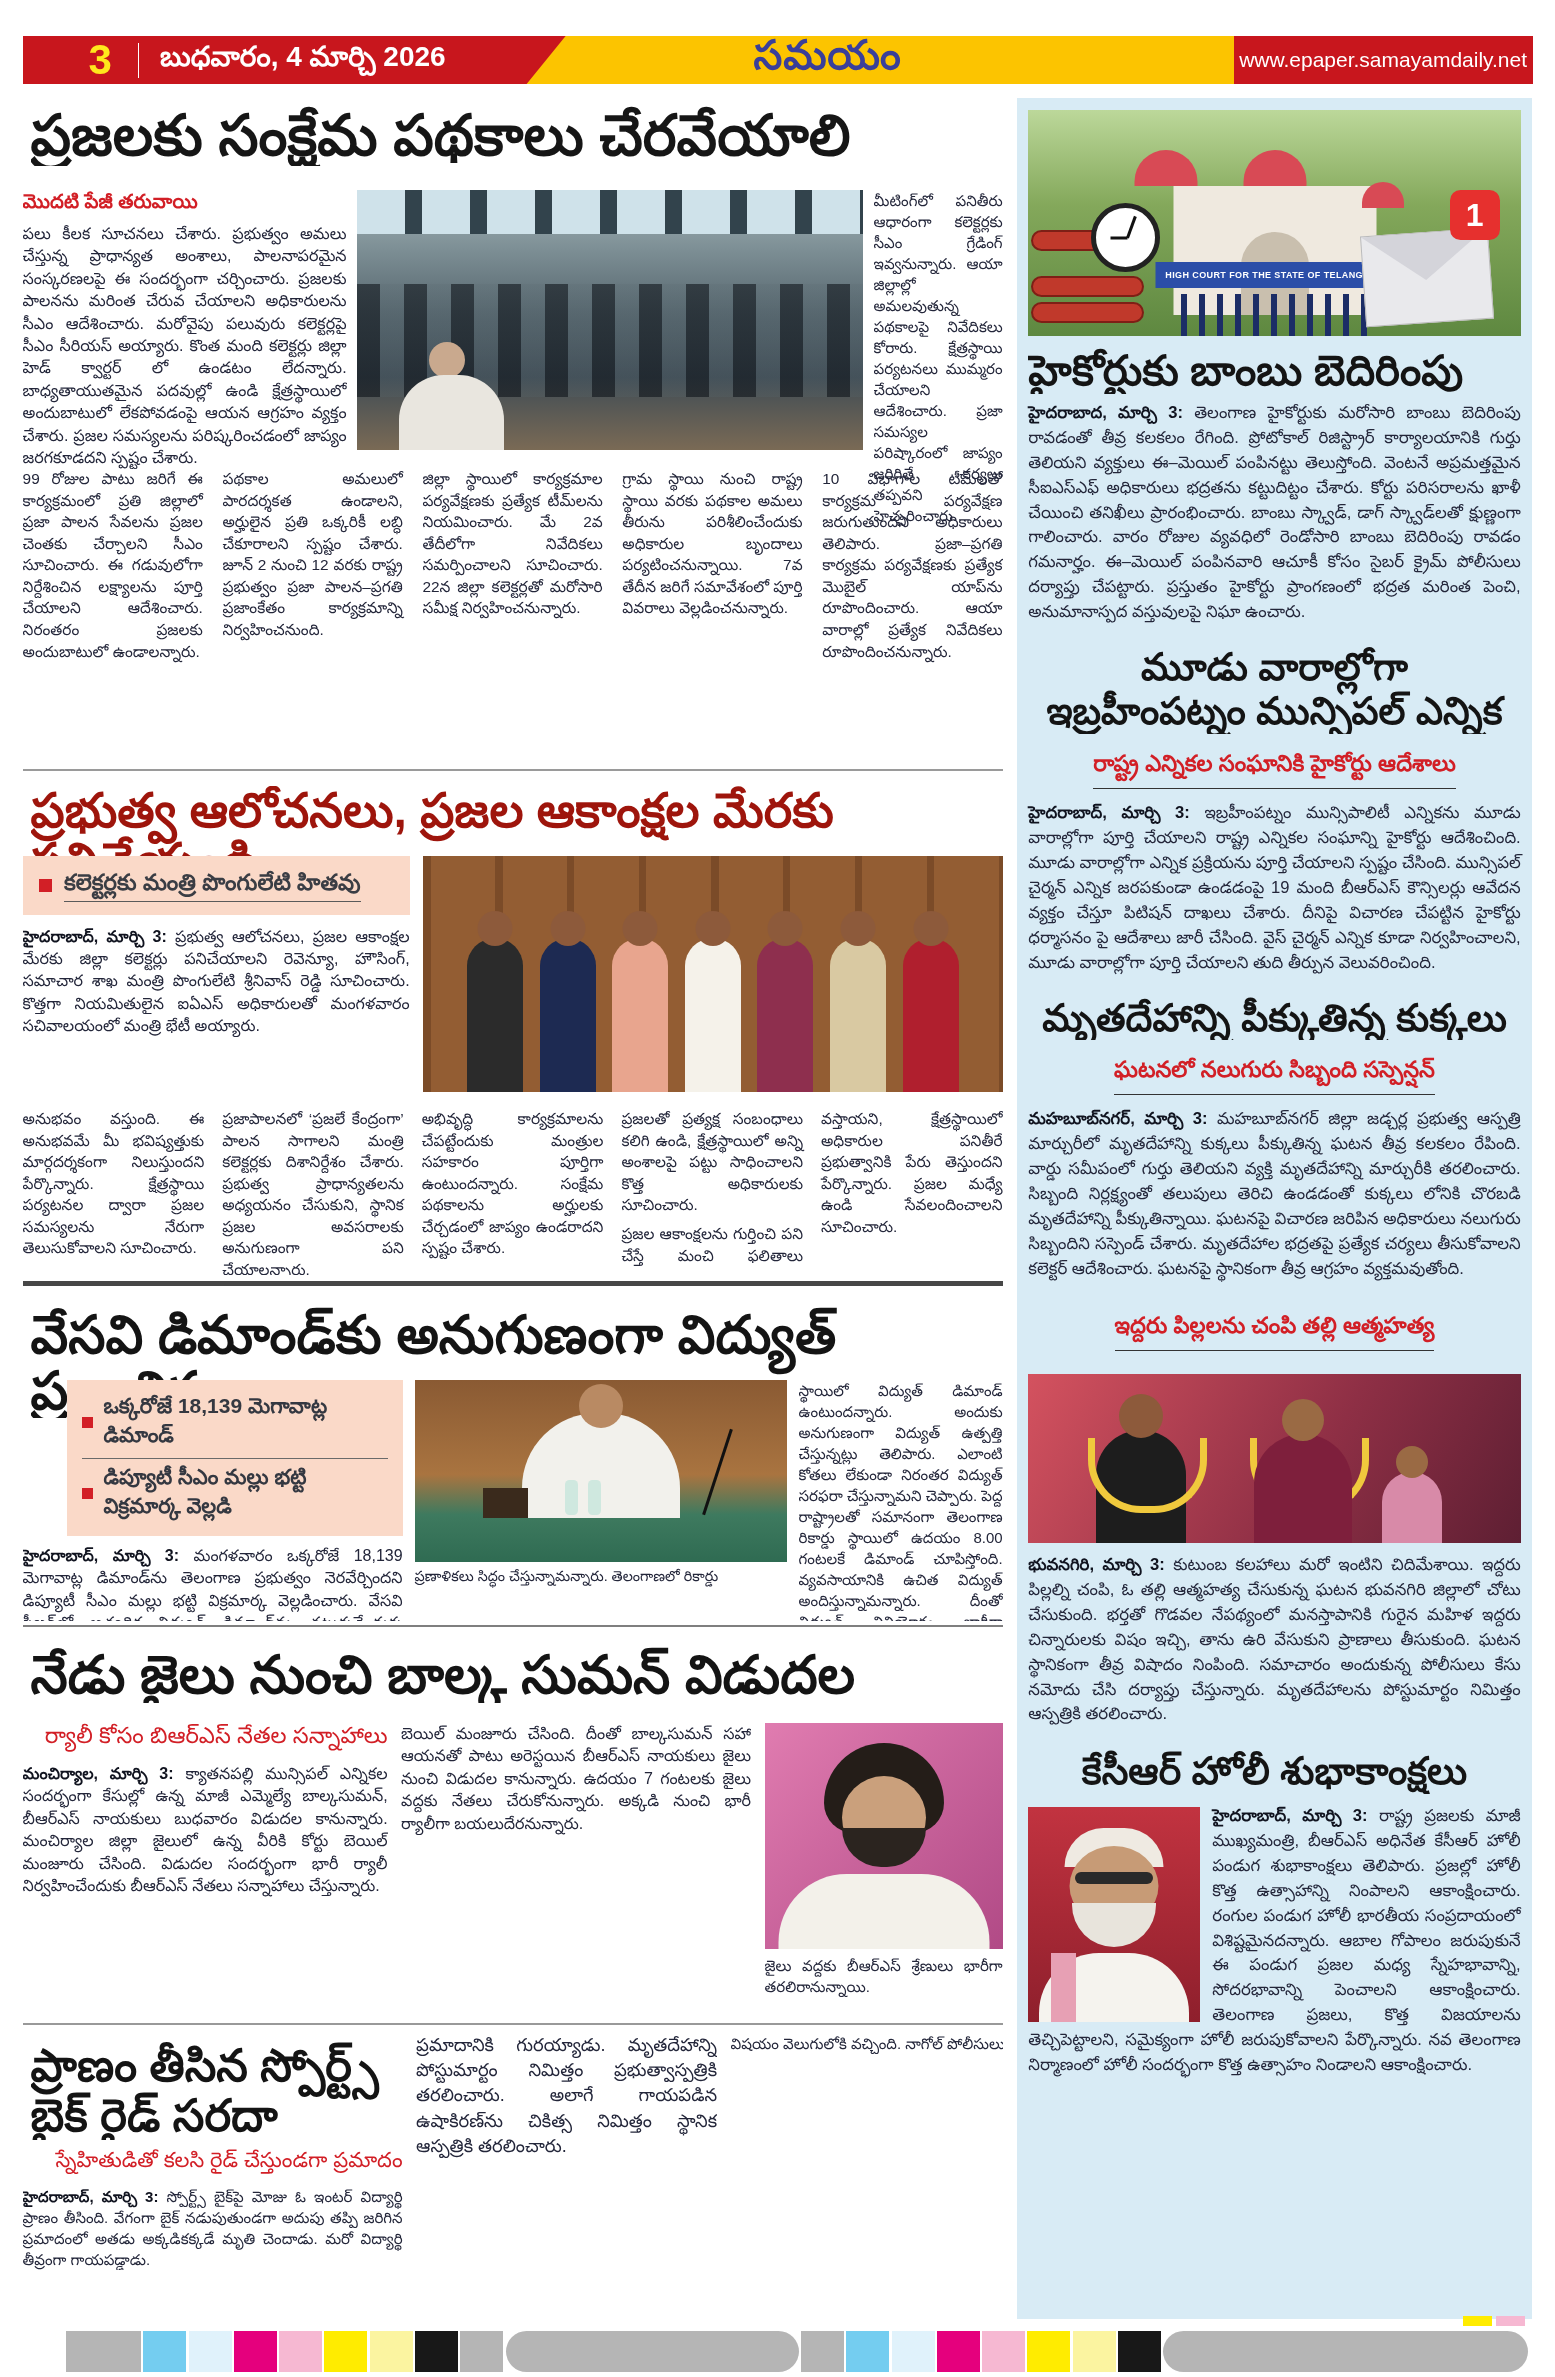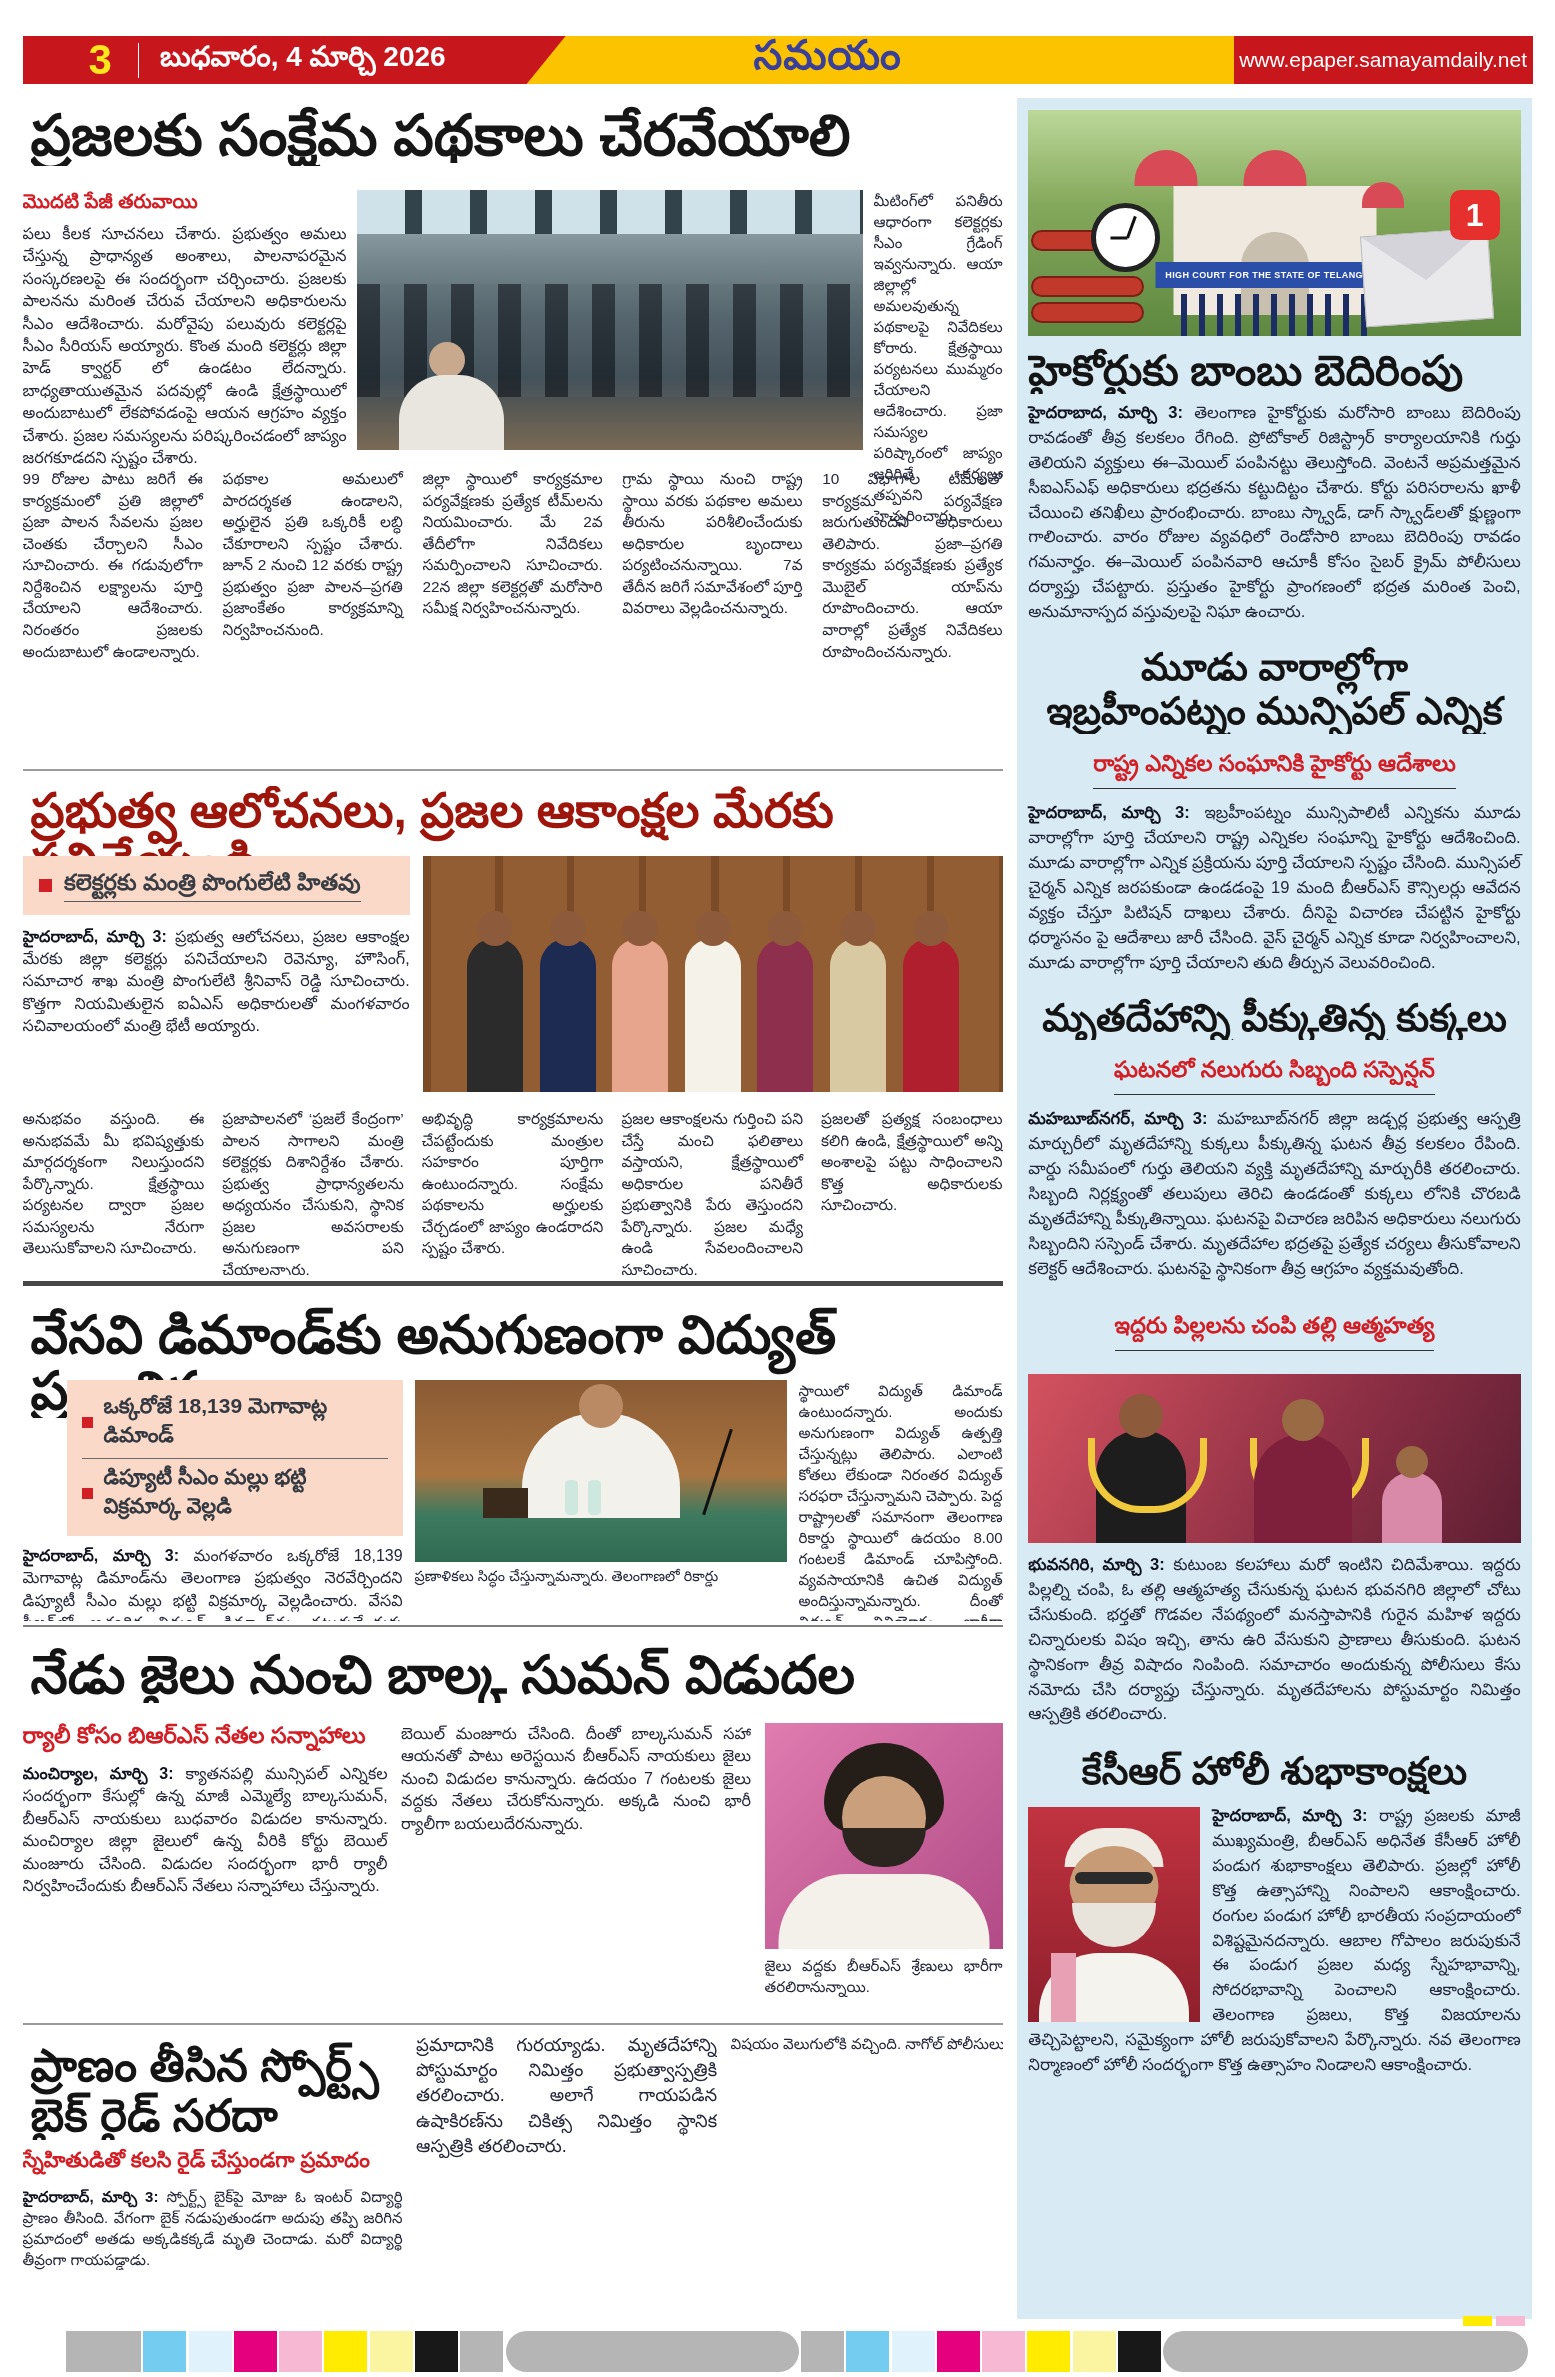--- a/index.html
+++ b/index.html
@@ -20,21 +20,21 @@
     display:flex;align-items:center;justify-content:center;}
   .hdr-url{color:#ffffff;font-size:21px;}
 
   
   h1,h2{margin:8px;font-weight:800;overflow:hidden;}
   p{margin:0;}
   .jtext{font-size:16px;line-height:1.4;text-align:justify;color:#23263a;overflow:hidden;}
   .dl{font-weight:800;color:#10131f;}
   .rule{position:absolute;left:0;right:0;}
   .lead-red{color:#d21f26;font-weight:800;font-size:19.6px;margin-bottom:6px;}
-  .subhead-red{color:#d21f26;font-weight:700;text-align:left;}
+  .subhead-red{color:#d21f26;font-weight:400;text-align:right;}
 
   
   .main{position:absolute;left:22.6px;top:98px;width:980px;height:2218px;}
   .main article{position:absolute;left:0;right:0;overflow:hidden;}
 
   .a1{top:0;height:668px;}
   .a1 h1{font-size:57px;line-height:1.05;color:#161616;}
   .a1-top{position:absolute;top:92px;left:0;right:0;height:265px;display:flex;gap:10.5px;}
   .a1-left{width:324px;}
   .a1-right{flex:1;}
@@ -273,22 +273,22 @@
           <div class="person p4"></div>
           <div class="person p5"></div>
           <div class="person p6"></div>
           <div class="person p7"></div>
         </div>
       </div>
       <div class="a2-cols">
         <p>అనుభవం వస్తుంది. ఈ అనుభవమే మీ భవిష్యత్తుకు మార్గదర్శకంగా నిలుస్తుందని పేర్కొన్నారు. క్షేత్రస్థాయి పర్యటనల ద్వారా ప్రజల సమస్యలను నేరుగా తెలుసుకోవాలని సూచించారు.</p>
         <p>ప్రజాపాలనలో ‘ప్రజలే కేంద్రంగా’ పాలన సాగాలని మంత్రి కలెక్టర్లకు దిశానిర్దేశం చేశారు. ప్రభుత్వ ప్రాధాన్యతలను అధ్యయనం చేసుకుని, స్థానిక ప్రజల అవసరాలకు అనుగుణంగా పని చేయాలన్నారు.</p>
         <p>అభివృద్ధి కార్యక్రమాలను చేపట్టేందుకు మంత్రుల సహకారం పూర్తిగా ఉంటుందన్నారు. సంక్షేమ పథకాలను అర్హులకు చేర్చడంలో జాప్యం ఉండరాదని స్పష్టం చేశారు.</p>
+        <p>ప్రజలతో ప్రత్యక్ష సంబంధాలు కలిగి ఉండి, క్షేత్రస్థాయిలో అన్ని అంశాలపై పట్టు సాధించాలని కొత్త అధికారులకు సూచించారు.</p>
         <p>ప్రజల ఆకాంక్షలను గుర్తించి పని చేస్తే మంచి ఫలితాలు వస్తాయని, క్షేత్రస్థాయిలో అధికారుల పనితీరే ప్రభుత్వానికి పేరు తెస్తుందని పేర్కొన్నారు. ప్రజల మధ్యే ఉండి సేవలందించాలని సూచించారు.</p>
-        <p>ప్రజలతో ప్రత్యక్ష సంబంధాలు కలిగి ఉండి, క్షేత్రస్థాయిలో అన్ని అంశాలపై పట్టు సాధించాలని కొత్త అధికారులకు సూచించారు.</p>
       </div>
     </article>
 
     <div class="rule rule-thick"></div>
 
     <article class="a3">
       <h1>వేసవి డిమాండ్‌కు అనుగుణంగా విద్యుత్ ప్రణాళిక</h1>
       <div class="a3-row">
         <div class="a3-left">
           <div class="kicker2">

